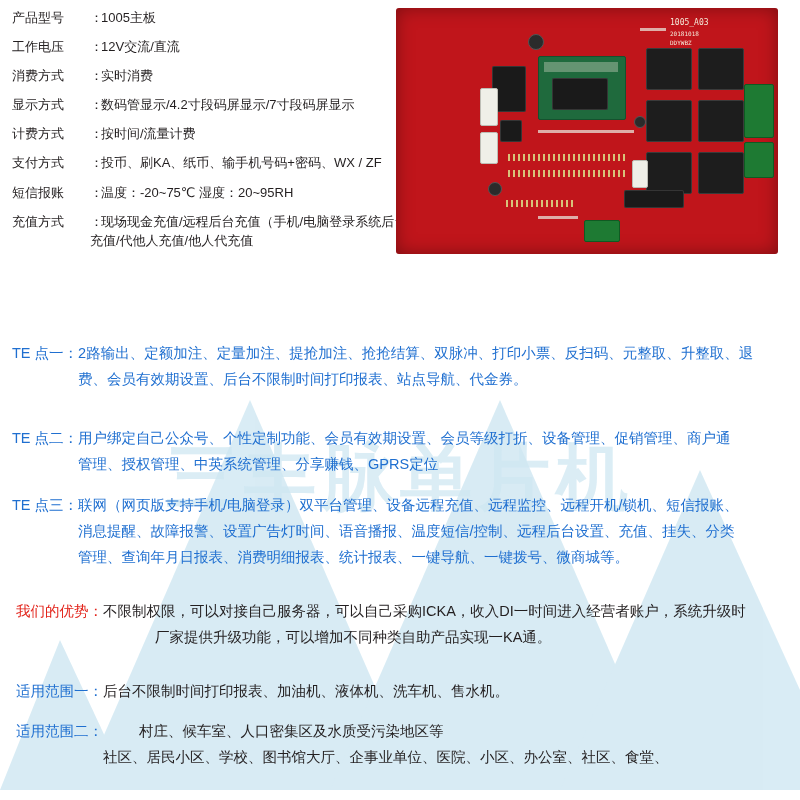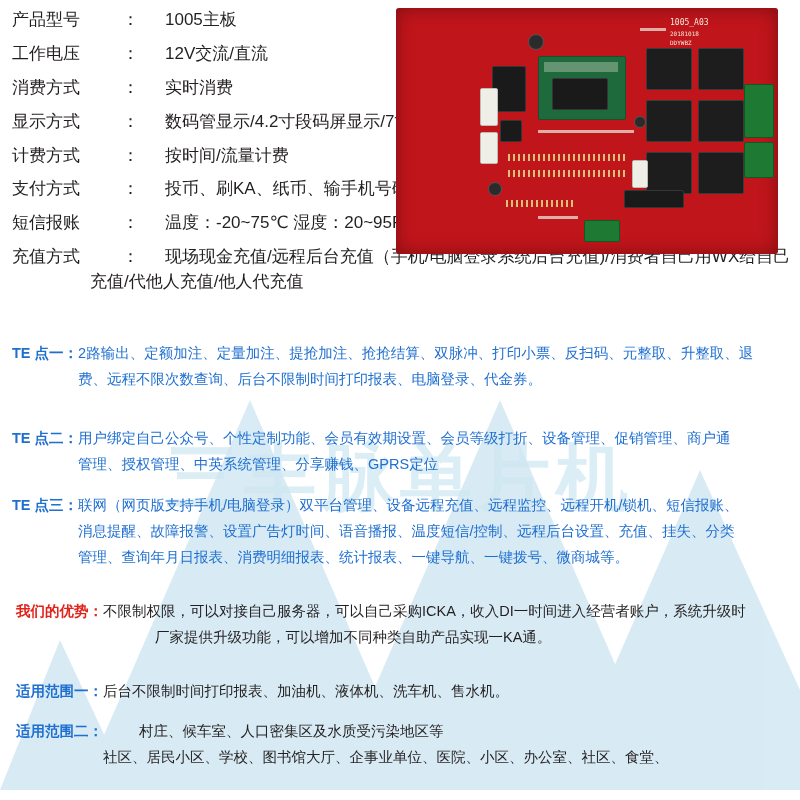--- a/index.html
+++ b/index.html
@@ -52,25 +52,24 @@
   .spec-list {
     position: absolute;
     left: 12px;
     top: 10px;
     width: 420px;
   }
   .spec-row {
     display: flex;
     align-items: flex-start;
     margin-bottom: 13.5px;
-    font-size: 17px;
+    font-size: 13px;
     color: #231f20;
     line-height: 1.2;
     white-space: nowrap;
-    gap: 32px;
   }
   .spec-label {
     flex: 0 0 auto;
     width: 78px;
     color: #231f20;
   }
   .spec-sep {
     flex: 0 0 auto;
     width: 11px;
   }
@@ -93,21 +92,21 @@
   .block {
     position: absolute;
     display: flex;
     align-items: flex-start;
     font-size: 14.5px;
     line-height: 26px;
   }
   .block .bl-label {
     flex: 0 0 auto;
     white-space: nowrap;
-    font-weight: bold;
+    font-weight: normal;
   }
   .block .bl-body {
     flex: 1 1 auto;
   }
   .blue { color: #1f6fd0; }
   .red  { color: #e2231a; }
   .dark { color: #231f20; }
 
   .indent-line { display: block; }
 
@@ -289,21 +288,21 @@
       <i class="silk" style="left:150px; top:126px; width:96px; height:3px;"></i>
       <i class="silk" style="left:150px; top:212px; width:40px; height:3px;"></i>
       <i class="silk" style="left:252px; top:24px; width:26px; height:3px;"></i>
     </div>
   </div>
 
   <div class="block" style="left:12px; top:340px; width:776px;">
     <span class="bl-label blue">TE 点一：</span>
     <span class="bl-body blue">
       <span class="indent-line">2路输出、定额加注、定量加注、提抢加注、抢抢结算、双脉冲、打印小票、反扫码、元整取、升整取、退</span>
-      <span class="indent-line">费、远程不限次数查询、后台不限制时间打印报表、电脑登录、代金券。</span>
+      <span class="indent-line">费、会员有效期设置、后台不限制时间打印报表、站点导航、代金券。</span>
     </span>
   </div>
 
   <div class="block" style="left:12px; top:425px; width:776px;">
     <span class="bl-label blue">TE 点二：</span>
     <span class="bl-body blue">
       <span class="indent-line">用户绑定自己公众号、个性定制功能、会员有效期设置、会员等级打折、设备管理、促销管理、商户通</span>
       <span class="indent-line">管理、授权管理、中英系统管理、分享赚钱、GPRS定位</span>
     </span>
   </div>

